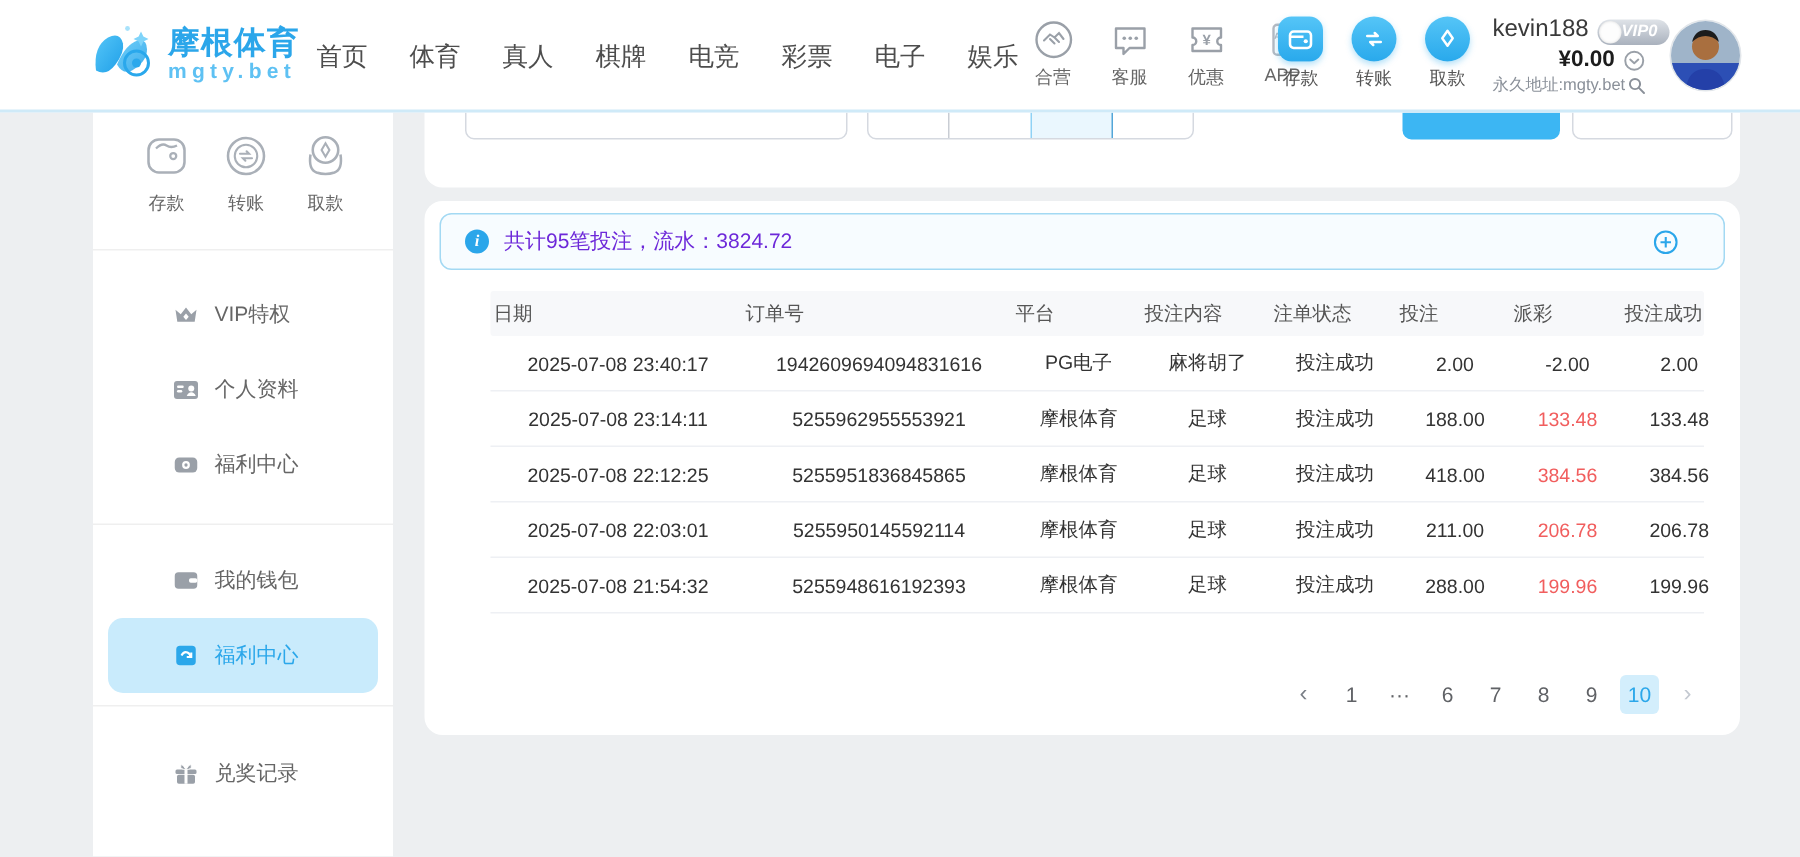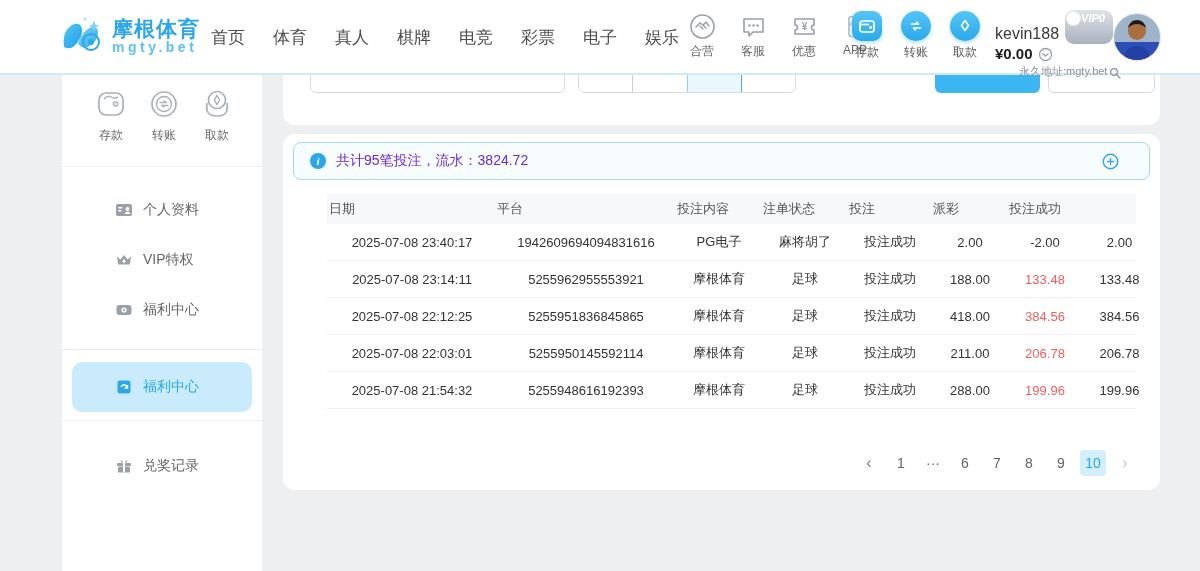--- a/index.html
+++ b/index.html
@@ -29,28 +29,28 @@
   .quick-item { display:flex; flex-direction:column; align-items:center; width:34px; gap:3px; cursor:pointer; }
   .quick-item .lbl { font-size:12px; color:#555; white-space:nowrap; }
   .qicon { width:30px; height:30px; border-radius:9px;
     background:linear-gradient(180deg,#55c5f7,#29a9ec);
     display:flex; align-items:center; justify-content:center;
     box-shadow:0 2px 4px rgba(41,169,236,.35); }
   .qicon.round { border-radius:50%; }
   .user-block { position:absolute; left:995px; top:10px; line-height:1.25; }
   .user-row1 { display:flex; align-items:flex-end; gap:6px; }
   .user-name { font-size:16px; color:#3a3a3a; }
-  .vip-badge { position:relative; height:34px; padding:0 8px 0 16px; border-radius:9px;
+  .vip-badge { position:relative; height:17px; padding:0 8px 0 16px; border-radius:9px;
     background:linear-gradient(180deg,#dfe3e8,#a9b1bd);
     font-size:11px; font-weight:bold; color:#fff; line-height:17px; font-style:italic; }
   .vip-badge::before { content:""; position:absolute; left:1px; top:1px; width:15px; height:15px;
     border-radius:50%; background:#fdfdfd; box-shadow:inset 0 0 2px rgba(0,0,0,.15); }
-  .user-row2 { display:flex; align-items:center; gap:5px; margin-top:1px; }
+  .user-row2 { display:flex; align-items:center; gap:5px; margin-top:1px;margin-left:44px; }
   .balance { font-size:15px; font-weight:bold; color:#1c1c1c; }
-  .user-row3 { display:flex; align-items:flex-end; gap:2px; margin-top:1px; font-size:11px; color:#8a9099;margin-left:24px; }
+  .user-row3 { display:flex; align-items:flex-start; gap:2px; margin-top:1px; font-size:11px; color:#8a9099; }
   .avatar { position:absolute; left:1113px; top:13px; width:48px; height:48px; border-radius:50%;
     overflow:hidden; border:1px solid #e2e6ea; cursor:pointer; }
   
   .sidebar { position:absolute; left:62px; top:75px; width:200px; height:496px; background:#fff; }
   .side-quick { display:flex; justify-content:space-between; padding:12px 28px 0 32px; }
   .side-quick-item { display:flex; flex-direction:column; align-items:center; gap:6px; cursor:pointer; }
   .side-quick-item .lbl { font-size:12px; color:#666; }
   .side-divider { height:1px; background:#efefef; margin:0 0 0 0; }
   .side-menu { padding:0; }
   .menu-item { position:relative; height:50px; display:flex; align-items:center; gap:10px;
@@ -284,57 +284,66 @@
   </div>
 
   <div class="spacer-sm"></div>
   <div class="side-divider"></div>
 
   <div class="side-menu" style="padding-top:18px;">
 
       <div class="menu-item">
         <span class="mi-icon">
           <svg width="18" height="18" viewBox="0 0 18 18">
+            <path d="M2 5.5 l3.5 3 L9 4 l3.5 4.5 3.5-3 -1.2 8 H3.2Z" fill="#9aa0a8"></path>
+            <path d="M9 8 l1.8 2.2 L9 12.4 7.2 10.2Z" fill="#fff"></path>
+          </svg>
+        </span>
+        <span>VIP特权</span>
+      </div>
+
+      <div class="menu-item">
+        <span class="mi-icon">
+          <svg width="18" height="18" viewBox="0 0 18 18">
             <rect x="1" y="3" width="16" height="12" rx="2" fill="#9aa0a8"></rect>
             <circle cx="12.5" cy="8" r="2" fill="#fff"></circle>
             <path d="M9.5 13 q1-2.5 3-2.5 q2 0 3 2.5Z" fill="#fff"></path>
             <rect x="3" y="6" width="4.5" height="1.6" rx=".8" fill="#fff"></rect>
             <rect x="3" y="9" width="3.5" height="1.6" rx=".8" fill="#fff"></rect>
           </svg>
         </span>
         <span>个人资料</span>
       </div>
 
       <div class="menu-item">
         <span class="mi-icon">
           <svg width="18" height="18" viewBox="0 0 18 18">
-            <path d="M2 5.5 l3.5 3 L9 4 l3.5 4.5 3.5-3 -1.2 8 H3.2Z" fill="#9aa0a8"></path>
-            <path d="M9 8 l1.8 2.2 L9 12.4 7.2 10.2Z" fill="#fff"></path>
-          </svg>
-        </span>
-        <span>VIP特权</span>
-      </div>
-
-      <div class="menu-item">
-        <span class="mi-icon">
-          <svg width="18" height="18" viewBox="0 0 18 18">
             <rect x="1.5" y="4" width="15" height="10" rx="3" fill="#9aa0a8"></rect>
             <circle cx="9" cy="9" r="2.6" fill="#fff"></circle>
             <circle cx="9" cy="9" r="1.1" fill="#9aa0a8"></circle>
           </svg>
         </span>
         <span>福利中心</span>
       </div>
 
   </div>
 
   <div class="side-divider" style="margin-top:14px;"></div>
 
   <div class="side-menu" style="padding-top:12px;">
 
+      <div class="menu-item">
+        <span class="mi-icon">
+          <svg width="18" height="18" viewBox="0 0 18 18">
+            <rect x="1.5" y="3.5" width="15" height="11" rx="2.5" fill="#9aa0a8"></rect>
+            <rect x="11" y="7.5" width="5.5" height="3" rx="1.2" fill="#fff"></rect>
+          </svg>
+        </span>
+        <span>我的钱包</span>
+      </div>
 
 
       <div class="menu-item active">
         <span class="mi-icon">
           <svg width="18" height="18" viewBox="0 0 18 18">
             <rect x="2.5" y="2.5" width="13" height="13" rx="2.5" fill="#2ba7ea"></rect>
             <path d="M6 9 q1.5-3 4-2 q2 1 2 3" fill="none" stroke="#fff" stroke-width="1.4"></path>
             <path d="M12.5 7 v3 h-3" fill="none" stroke="#fff" stroke-width="1.4"></path>
           </svg>
         </span>
@@ -385,20 +394,21 @@
           <line x1="5" y1="8.5" x2="12" y2="8.5" stroke="#2ba6ea" stroke-width="1.4"></line>
         </svg>
     </span>
   </div>
 
   <div class="bet-table">
     <div class="t-row t-head">
 
         <div>日期</div>
 
+        <div>订单号</div>
 
         <div>平台</div>
 
         <div>投注内容</div>
 
         <div>注单状态</div>
 
         <div>投注</div>
 
         <div>派彩</div>

